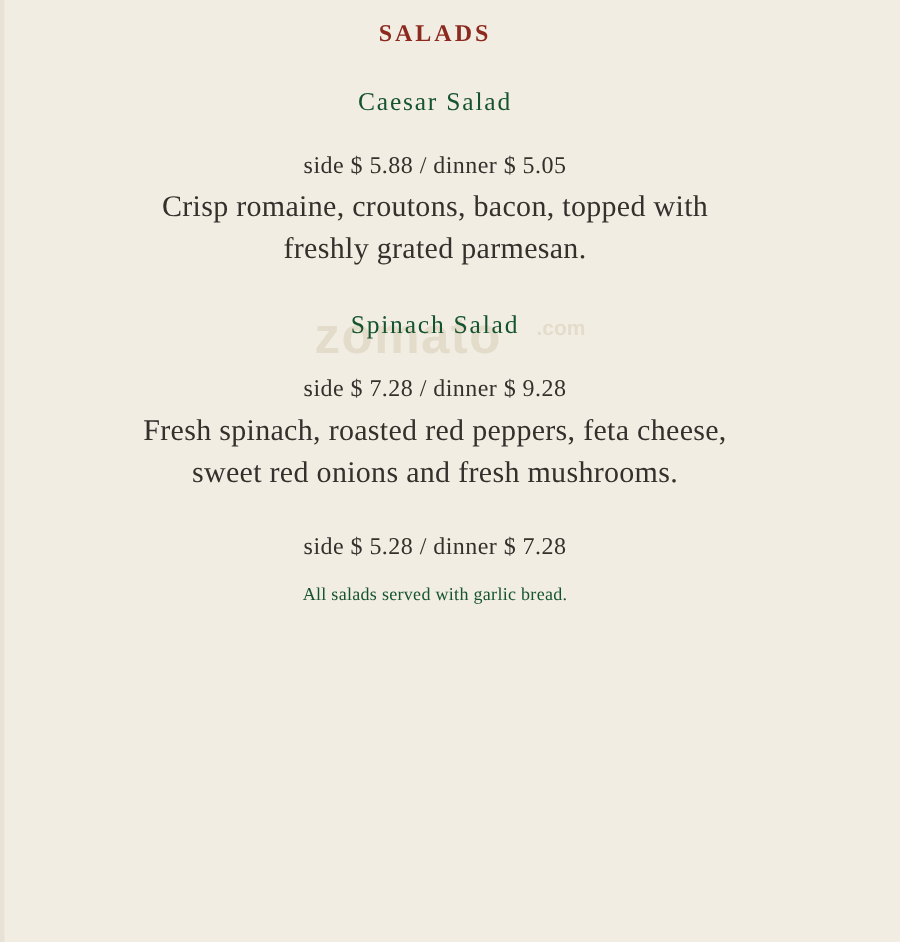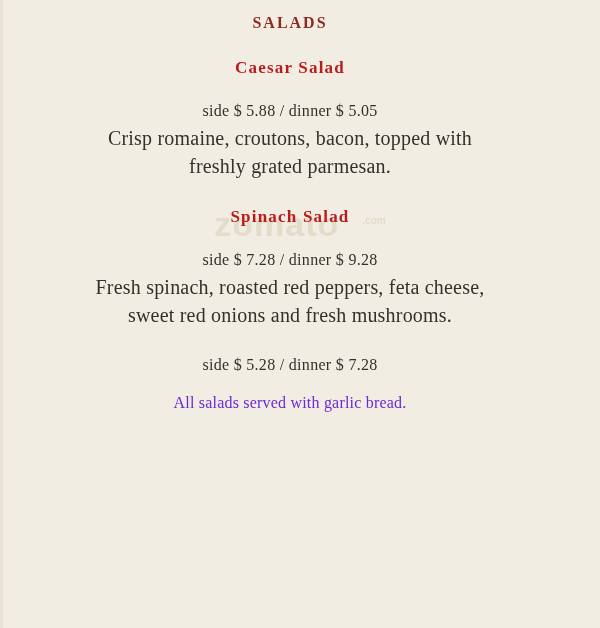--- a/index.html
+++ b/index.html
@@ -29,62 +29,62 @@
     letter-spacing: 2px;
     color: #8c2a1f;
     margin: 8px 0 0 0;
     text-transform: uppercase;
   }
   .item {
     margin-top: 26px;
   }
   .item-name {
     font-size: 17px;
-    font-weight: bold;
+    font-weight: normal;
     letter-spacing: 1.2px;
-    color: #b91c1c;
+    color: #14532d;
     margin: 0 0 0 0;
   }
   .item-price {
     font-size: 16px;
     color: #34302c;
     margin: 24px 0 0 0;
     letter-spacing: 0.3px;
   }
   .item-desc {
     font-size: 20px;
     color: #34302c;
     line-height: 1.42;
     margin: 4px auto 0 auto;
     max-width: 400px;
     letter-spacing: 0.2px;
   }
   .footnote {
-    font-size: 16px;
-    color: #6d28d9;
-    margin-top: 20px;
+    font-size: 12px;
+    color: #14532d;
+    margin-top: 15px;
     letter-spacing: 0.2px;
   }
   
   .watermark {
     position: absolute;
     top: 205px;
     left: 0;
     width: 600px;
     text-align: center;
     font-family: "Liberation Sans", sans-serif;
     font-size: 34px;
     font-weight: bold;
     letter-spacing: 1px;
     color: #e4dcca;
     z-index: 1;
     user-select: none;
   }
   .watermark .tld {
-    font-size: 10px;
+    font-size: 14px;
     vertical-align: super;
     letter-spacing: 0;
     margin-left: 23px;
   }
   .edge-left {
     position: absolute;
     left: 0; top: 0;
     width: 3px; height: 628px;
     background: #e8e2d6;
     z-index: 3;

